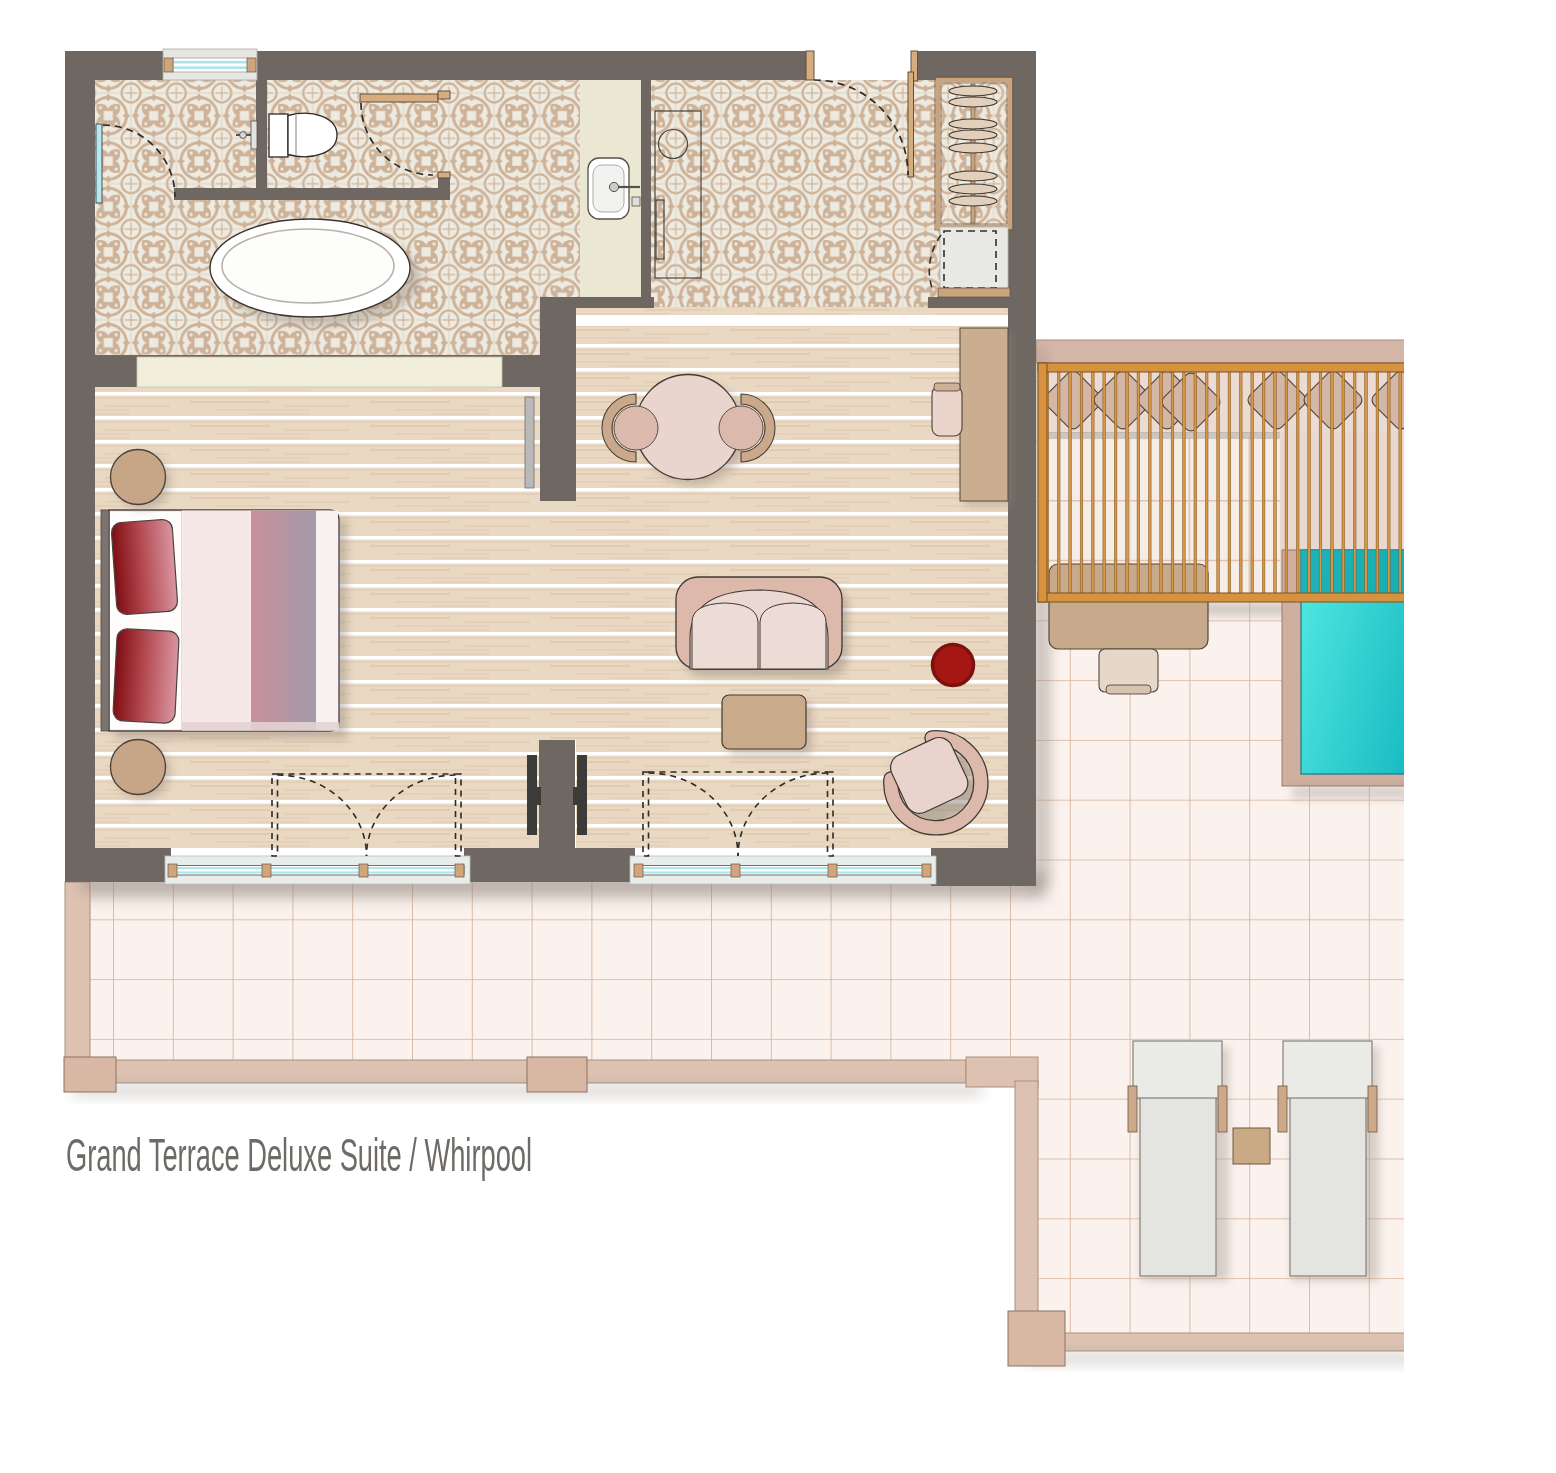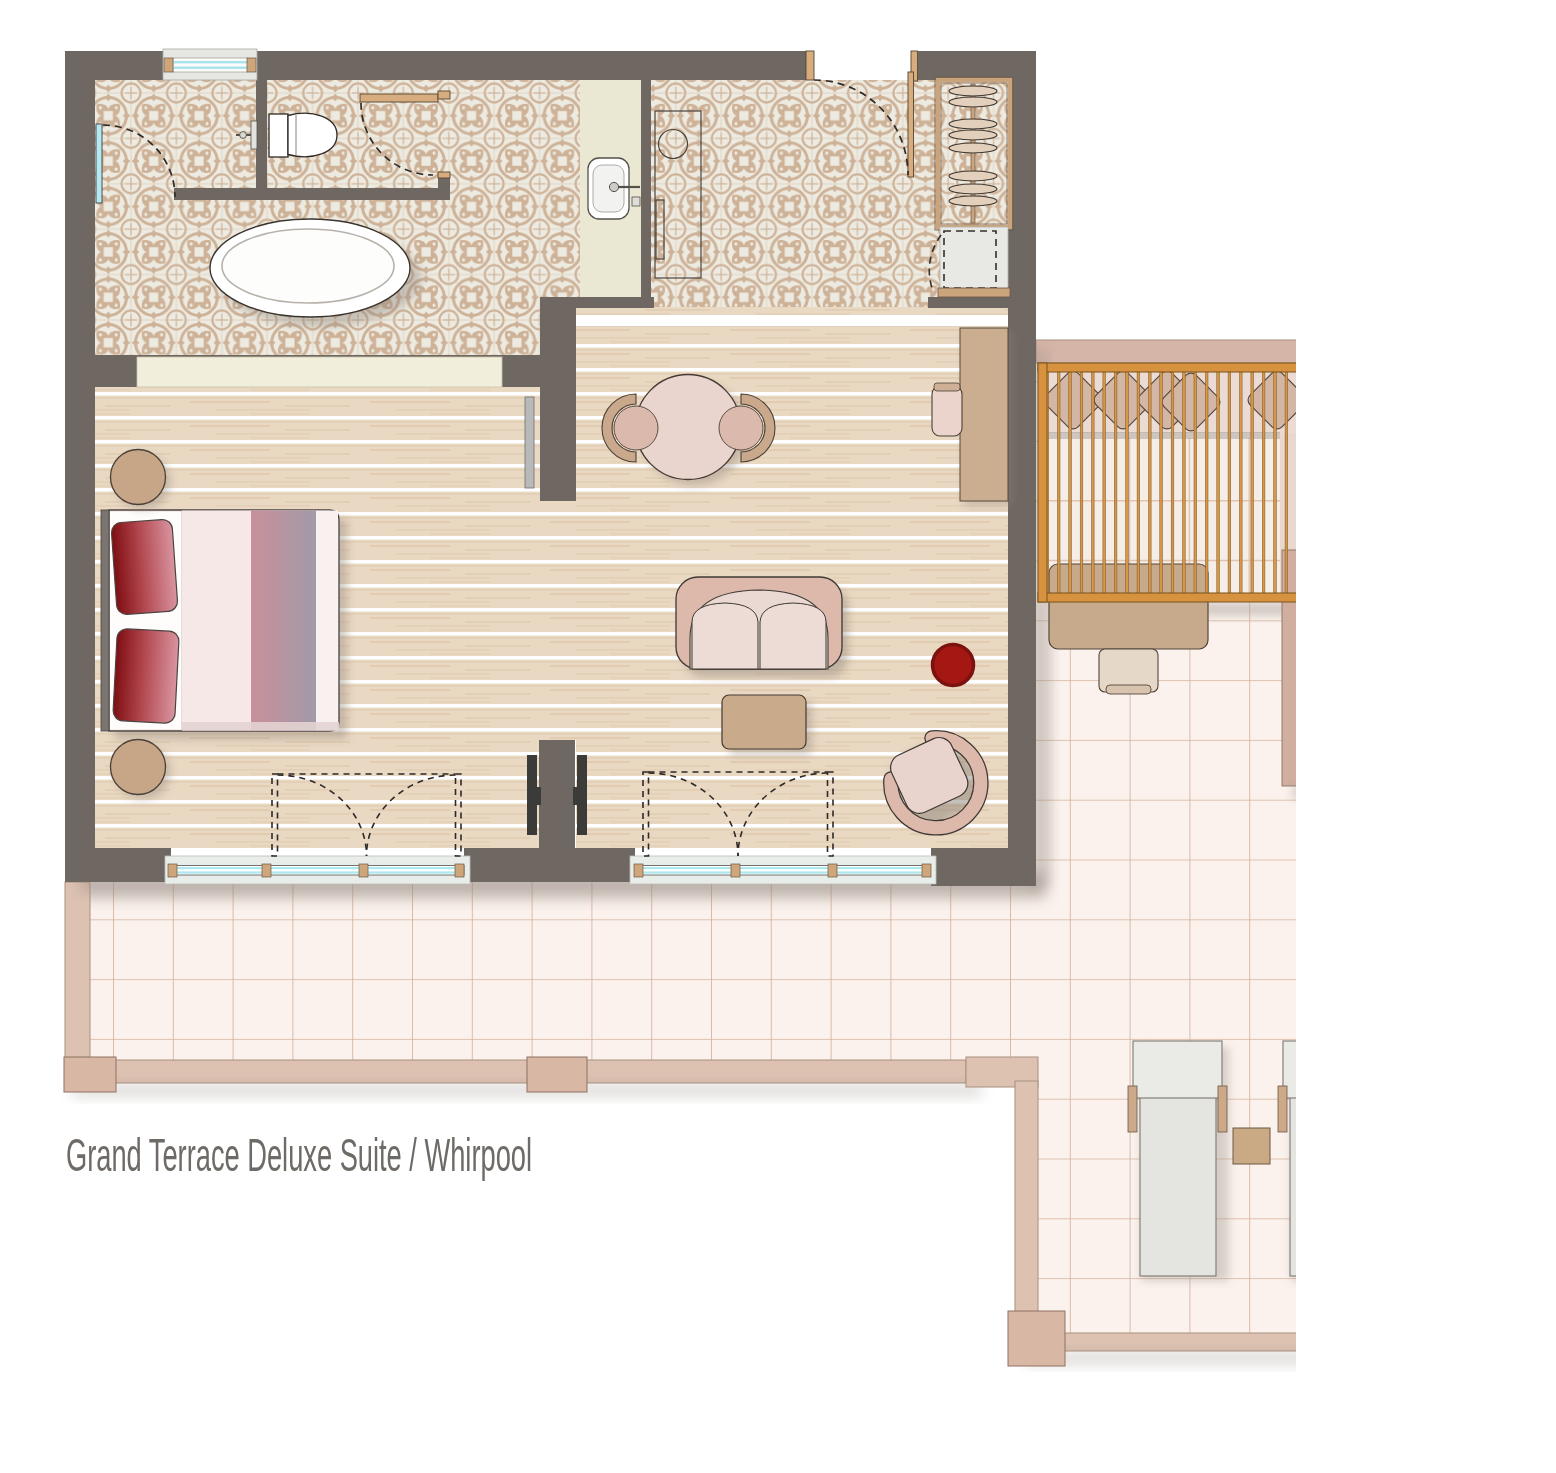--- a/index.html
+++ b/index.html
@@ -1,16 +1,16 @@
 <!DOCTYPE html>
 <html><head>
 <meta charset="utf-8">
 <style>
   html,body{margin:0;padding:0;background:#ffffff;}
-  .page{position:relative;width:1296px;height:1473px;background:#ffffff;overflow:hidden;}
+  .page{position:relative;width:1404px;height:1473px;background:#ffffff;overflow:hidden;}
   svg{display:block;}
 </style>
 </head>
 <body>
 <div class="page">
 <svg width="1556" height="1473" viewBox="0 0 1556 1473">
 <defs>
 
   <pattern id="bathtile" patternUnits="userSpaceOnUse" x="-5.2" y="2.2" width="45.4" height="45.4">
     <rect width="45.4" height="45.4" fill="#EDEBE1"></rect>

